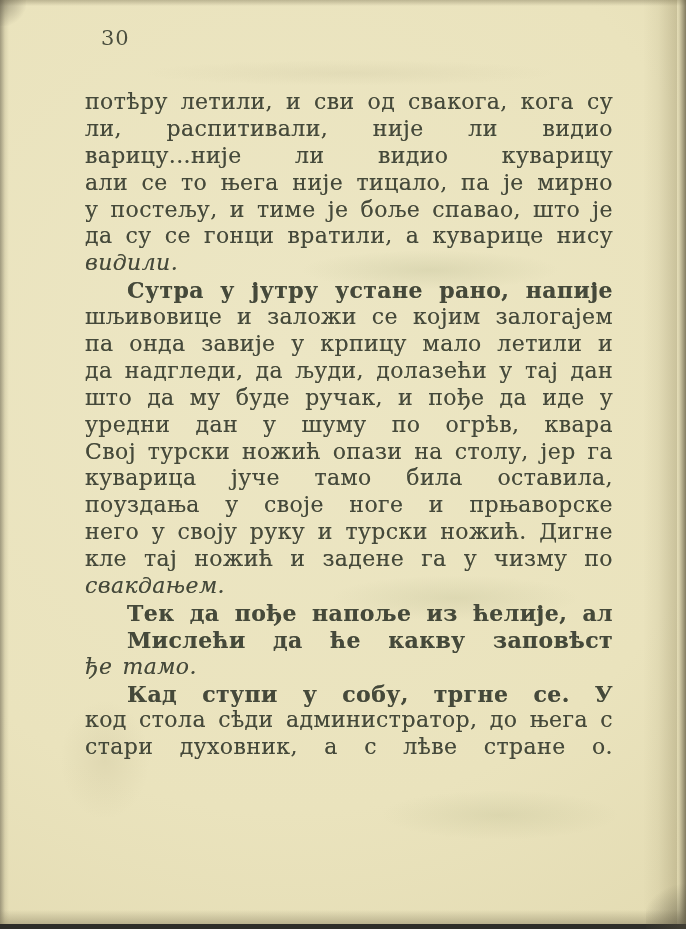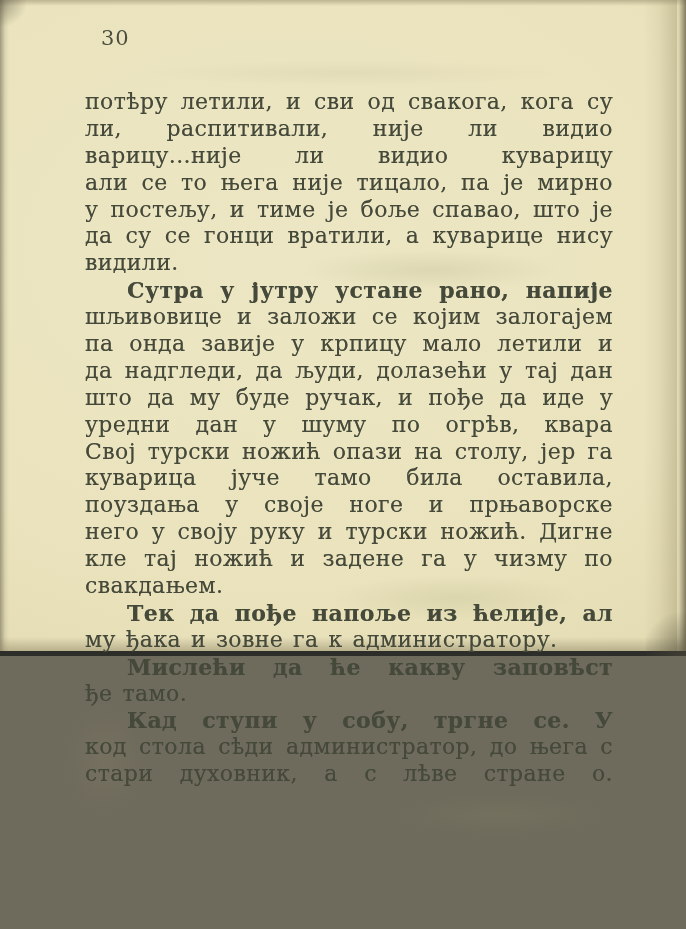--- a/index.html
+++ b/index.html
@@ -2,21 +2,21 @@
 <html><head>
 <meta charset="utf-8">
 <style>
   html,body{margin:0;padding:0;}
   body{
     width:686px;height:929px;overflow:hidden;
     font-family:"DejaVu Serif","Liberation Serif",serif;
     background:#6e6a5c;
   }
   .page{
-    position:relative;width:686px;height:656px;
+    position:relative;width:686px;height:929px;
     background:
       radial-gradient(ellipse 120% 90% at 42% 38%, #ece6c4 0%, #eae3bd 55%, #e3dbb2 85%, #dcd3a7 100%);
     color:#464a3b;
   }
   
   .edge-top{position:absolute;left:0;top:0;width:100%;height:6px;
     background:linear-gradient(180deg,rgba(150,142,110,.55),rgba(150,142,110,0));}
   .edge-left{position:absolute;left:0;top:0;width:9px;height:100%;
     background:linear-gradient(90deg,rgba(120,114,92,.65),rgba(170,162,128,.25) 55%,rgba(170,162,128,0));}
   .edge-right-curve{position:absolute;right:9px;top:0;width:34px;height:100%;
@@ -55,21 +55,21 @@
     text-shadow:0 0 0.5px rgba(69,73,58,.55);
   }
   .line{
     text-align:justify;
     -moz-text-align-last:justify;
     text-align-last:justify;
     white-space:normal;
     height:26.9px;overflow:hidden;
   }
   .line.last{
-    text-align:left;text-align-last:left;-moz-text-align-last:left;
+    text-align:left;text-align-last:left;font-style:italic;-moz-text-align-last:left;
   }
   .line.indent{ text-indent:42px;font-weight:bold; }
 </style>
 </head>
 <body>
 
 <div class="page">
   <div class="edge-top"></div>
   <div class="edge-left"></div>
   <div class="edge-right-curve"></div>
@@ -100,20 +100,19 @@
     <div class="line">да надгледи, да људи, долазећи у тај дан као у</div>
     <div class="line">што да му буде ручак, и пође да иде у шуму</div>
     <div class="line">уредни дан у шуму по огрѣв, квара нечине.</div>
     <div class="line">Свој турски ножић опази на столу, јер га је</div>
     <div class="line">куварица јуче тамо била оставила, имајући више</div>
     <div class="line">поуздања у своје ноге и прњаворске пријатеље</div>
     <div class="line">него у своју руку и турски ножић. Дигне да-</div>
     <div class="line">кле тај ножић и задене га у чизму по обичају</div>
     <div class="line last">свакдањем.</div>
     <div class="line indent">Тек да пође напоље из ћелије, ал ето ти</div>
-    <div class="line last">му ђака и зовне га к администратору.</div>
     <div class="line indent">Мислећи да ће какву заповѣст добити, по-</div>
     <div class="line last">ђе тамо.</div>
     <div class="line indent">Кад ступи у собу, тргне се. У прочељу</div>
     <div class="line">код стола сѣди администратор, до њега с десне</div>
     <div class="line">стари духовник, а с лѣве стране о. Митрофан</div>
   </div>
 </div>
 
 </body></html>

